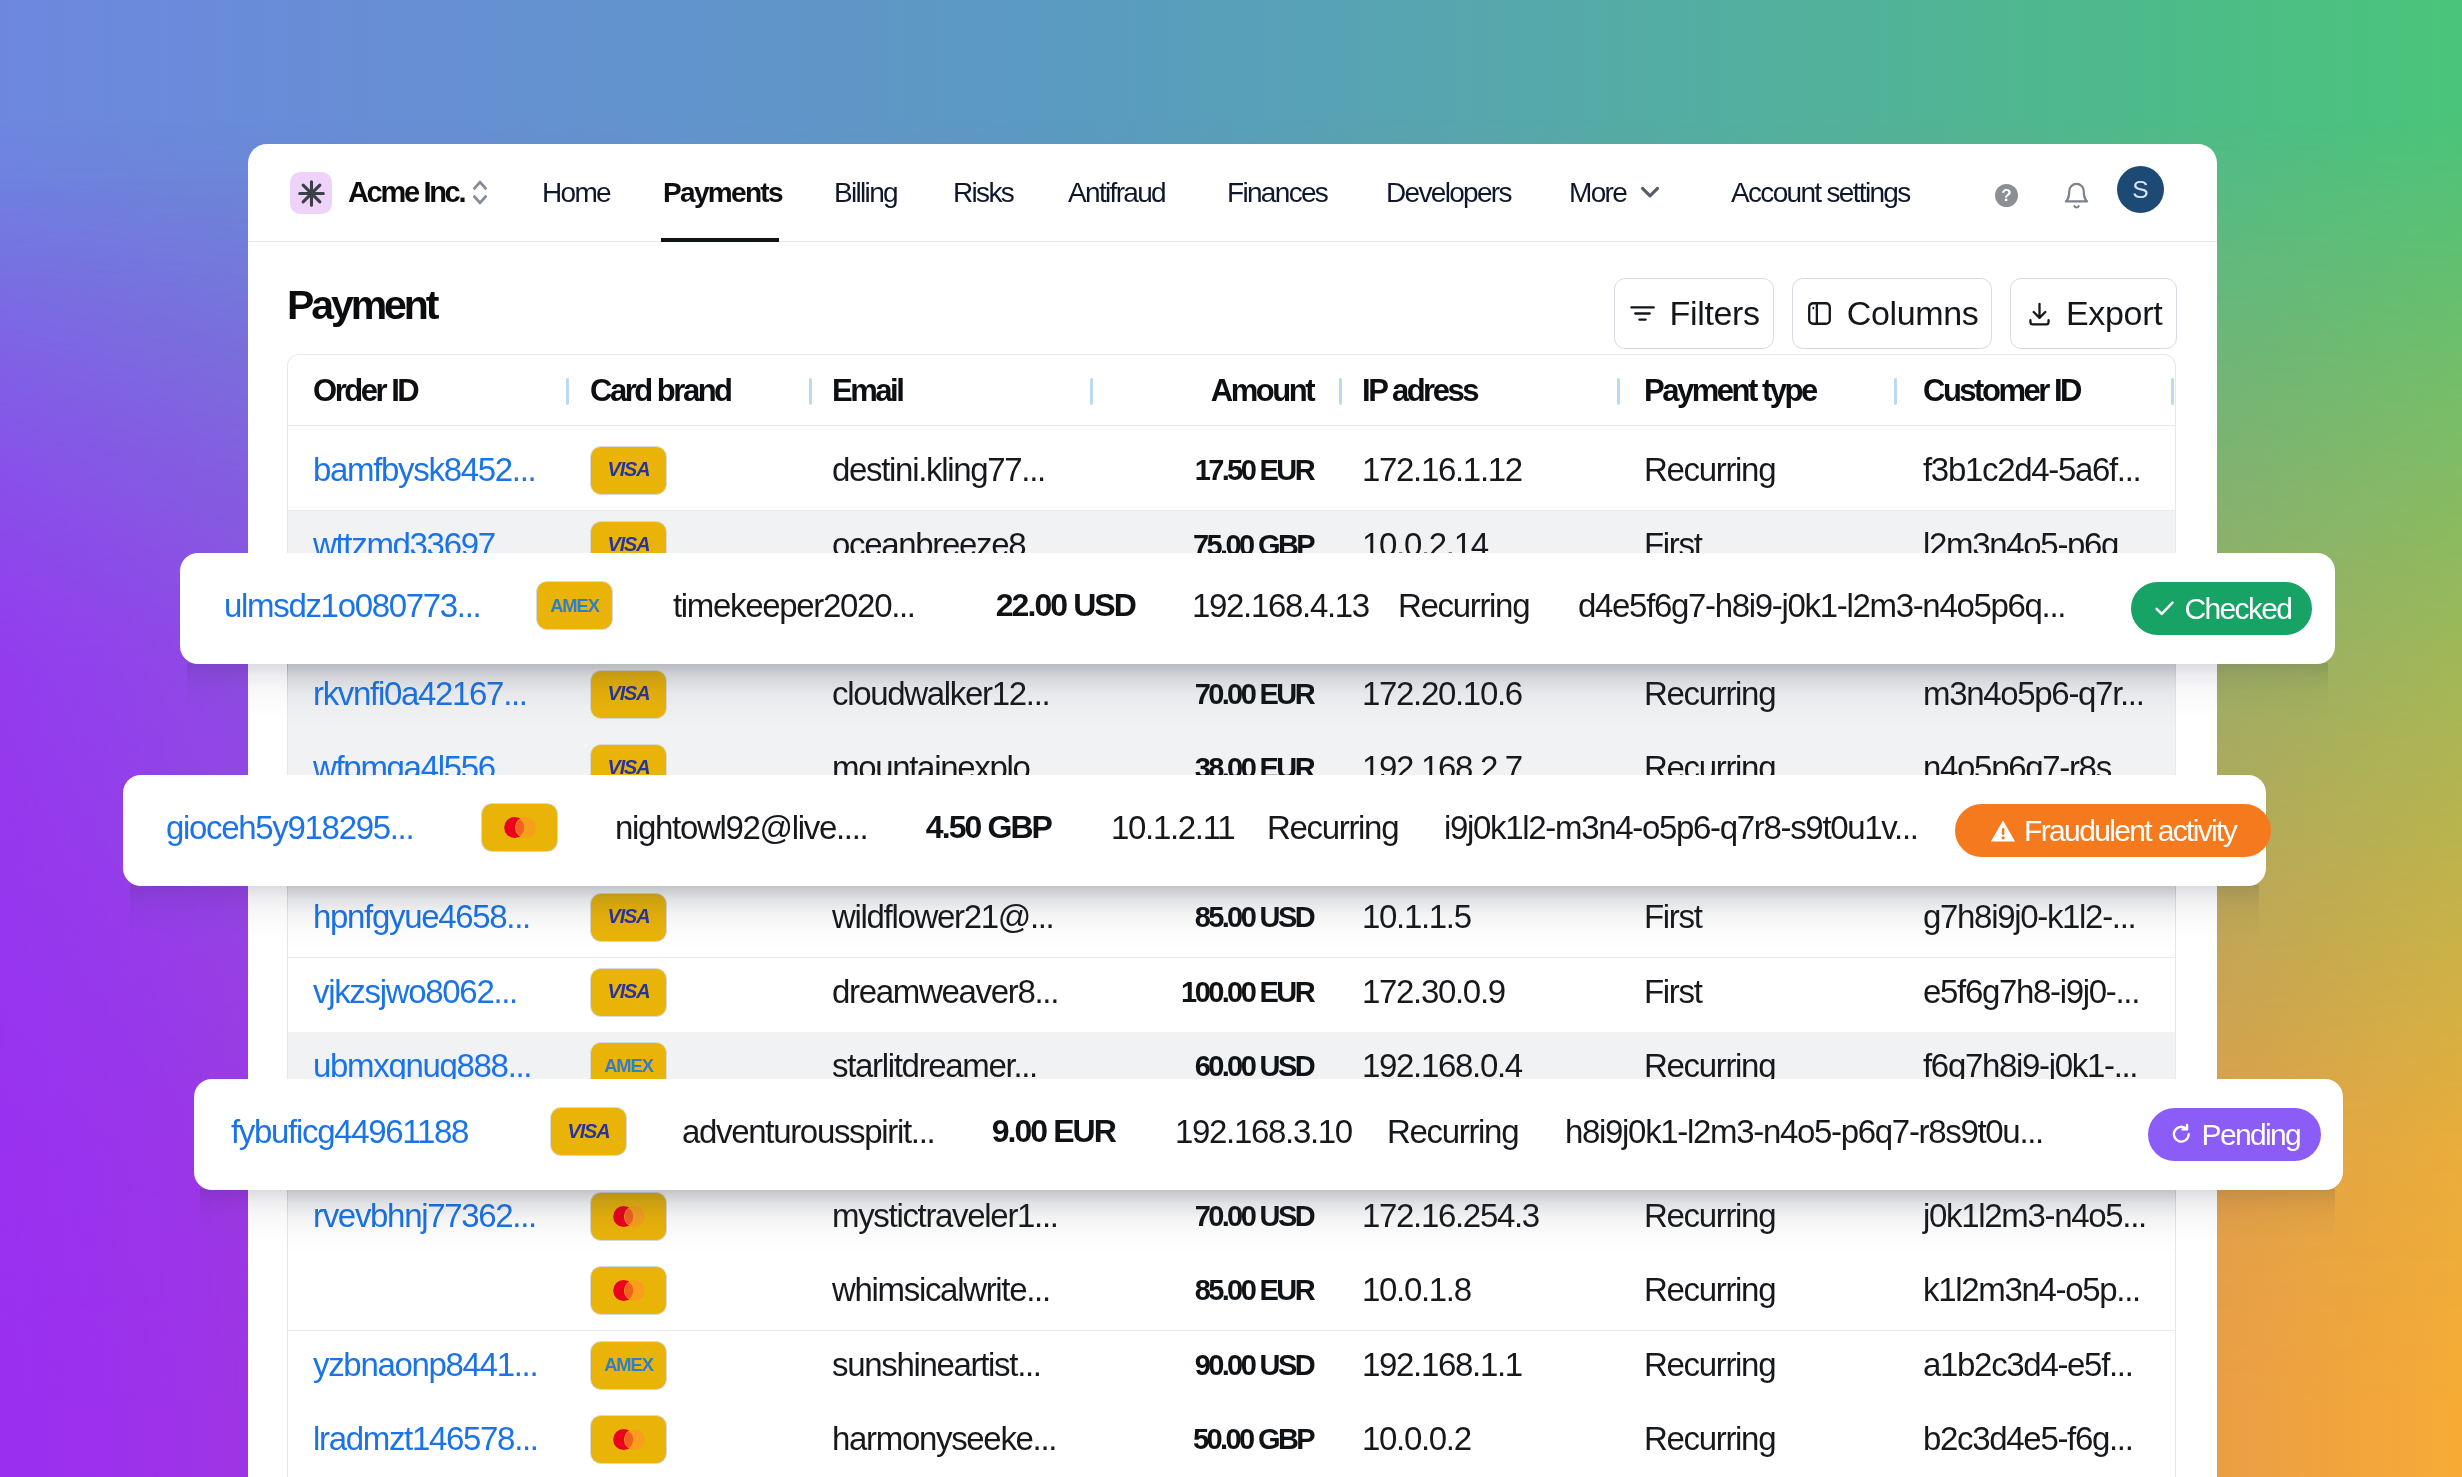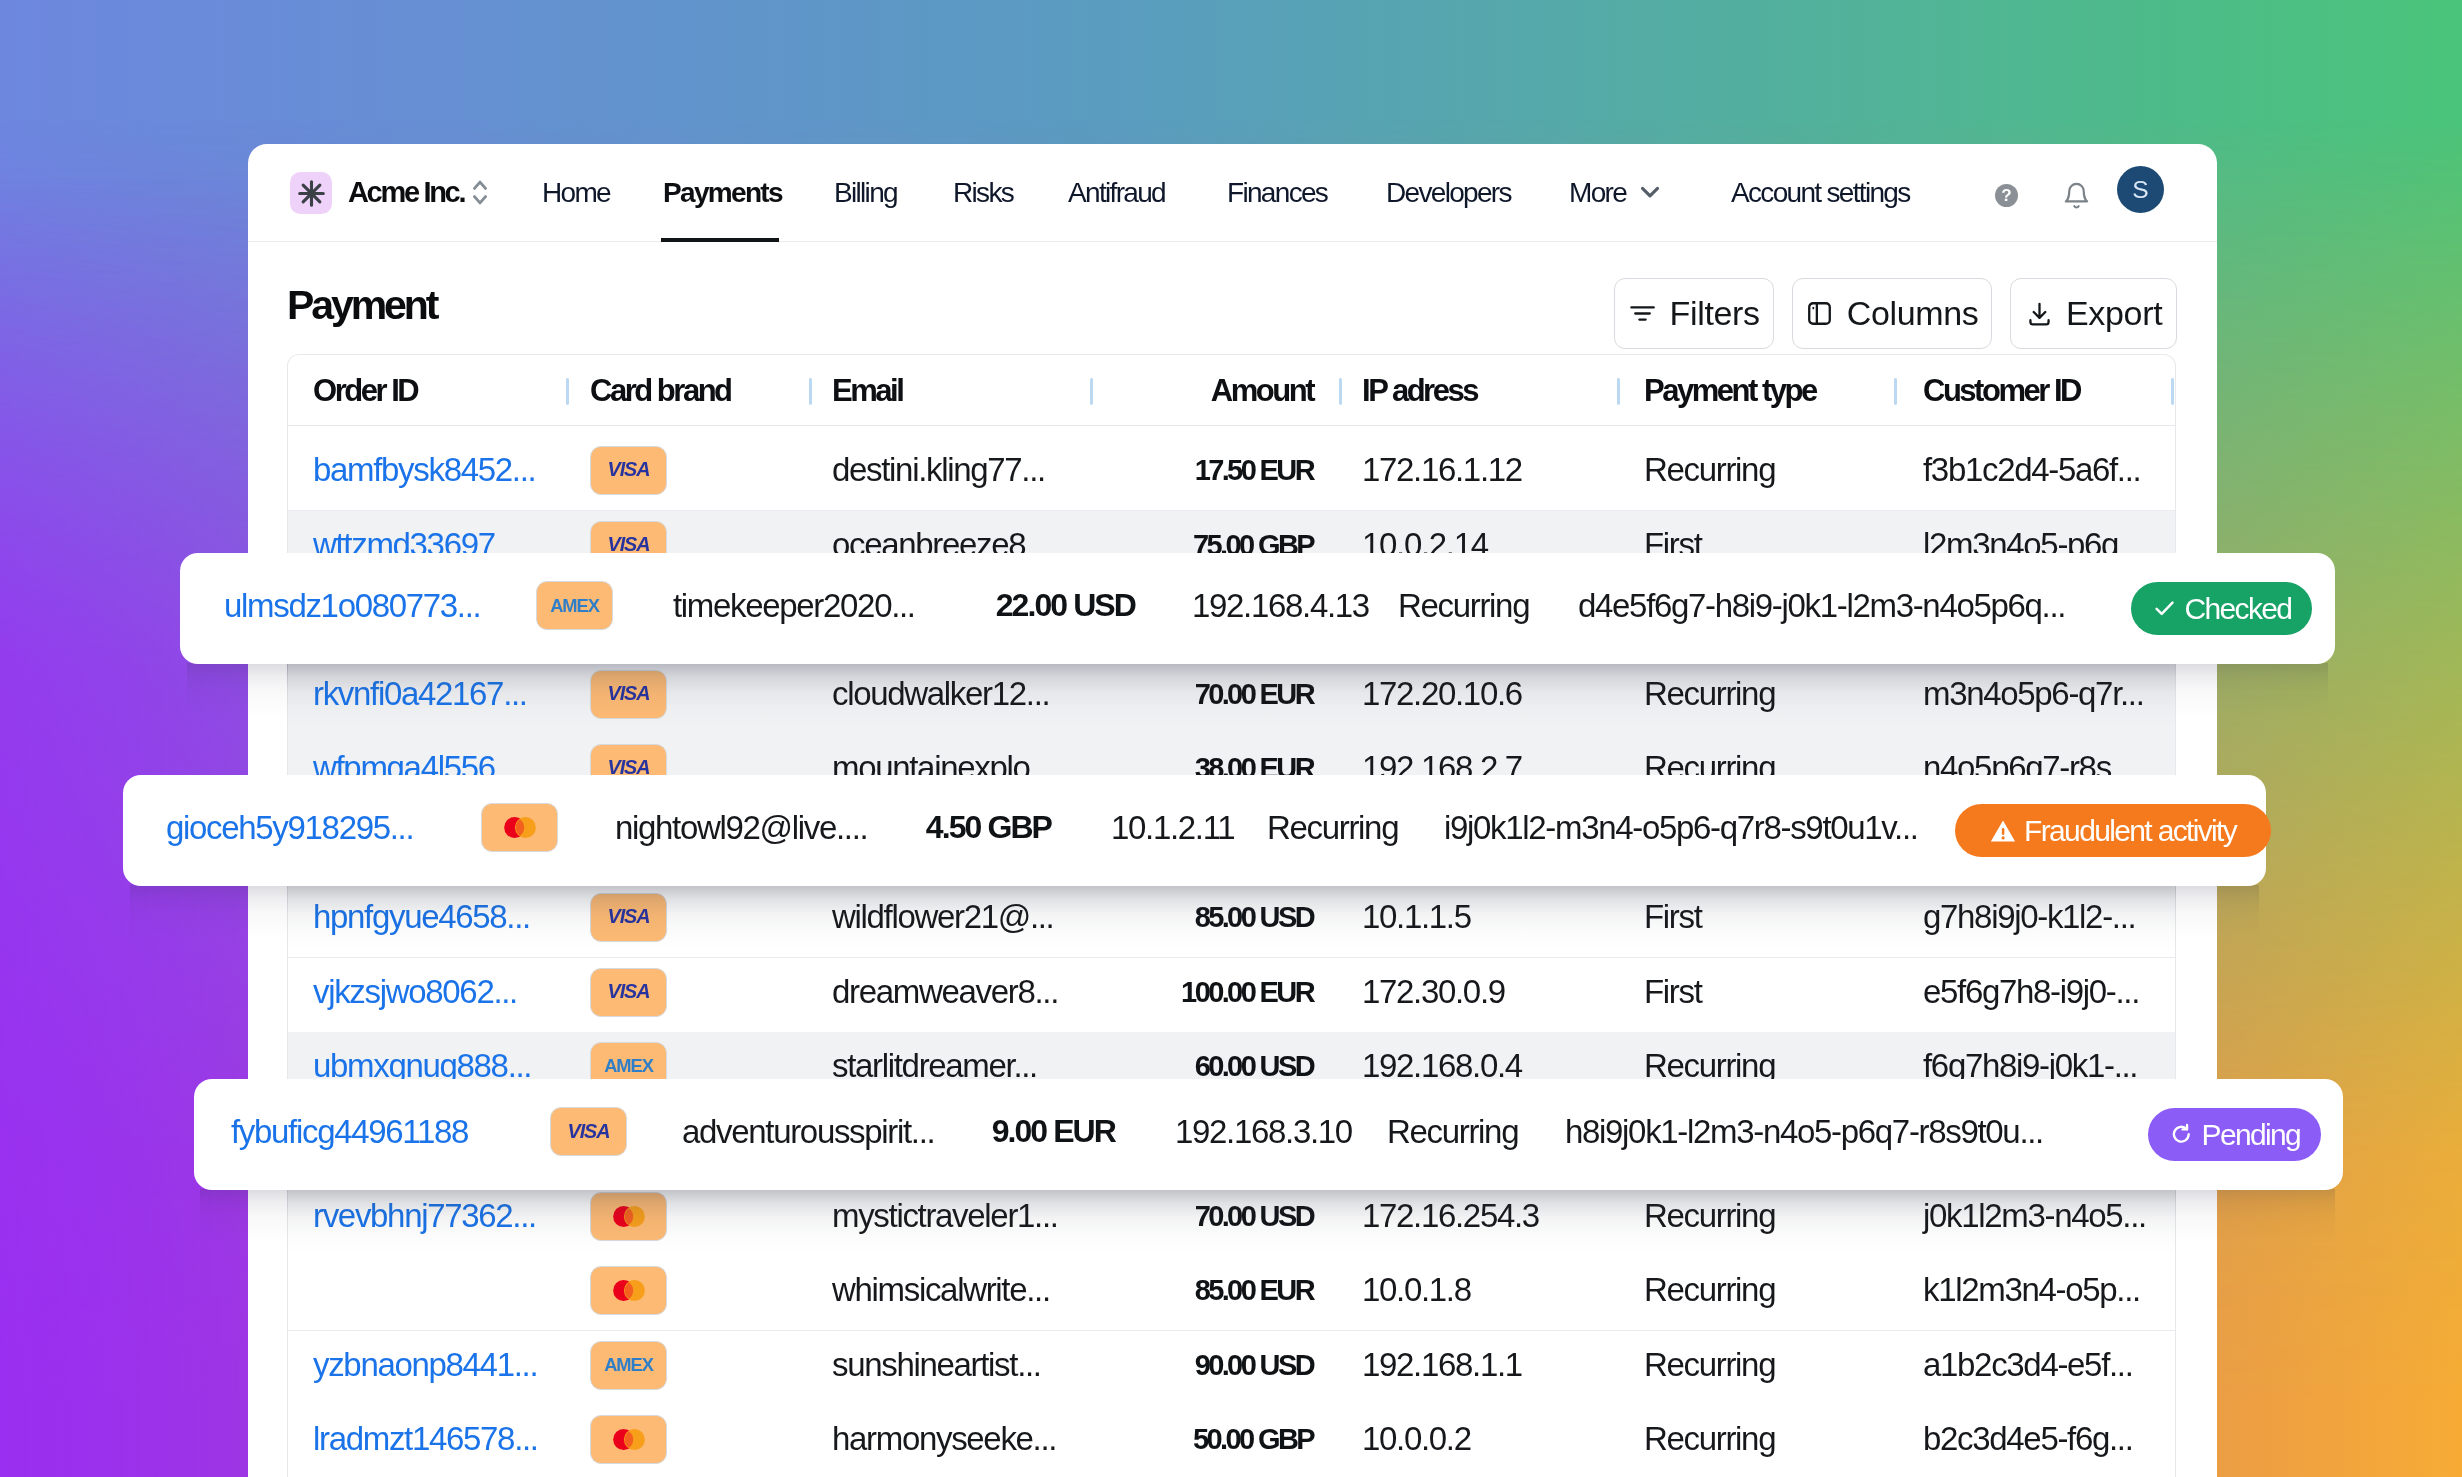--- a/index.html
+++ b/index.html
@@ -27,21 +27,21 @@
  .tbl { position:absolute; left:287px; top:354px; width:1889px; height:1124px; border:1.4px solid #e6e8eb; border-radius:12.3px 12.3px 0 0; border-bottom:none; background:#fff; }
  .thead { position:absolute; left:0; top:0; width:100%; height:71px; border-bottom:1.4px solid #e6e8eb; }
  .th { position:absolute; top:0; height:71px; display:flex; align-items:center; font-size:31px; font-weight:700; color:#0d0f12; letter-spacing:-0.08em; }
  .sep { position:absolute; top:22.6px; width:2.7px; height:27px; background:#bcd9f3; border-radius:1.4px; }
  .rows { position:absolute; left:0; top:81px; width:100%; }
  .row { position:absolute; left:0; width:100%; height:75px; border-bottom:1.4px solid #e9ebee; background:#fff; }
  .row .c, .popup .c { position:absolute; top:0; bottom:0; padding-bottom:5.5px; display:flex; align-items:center; font-size:33px; letter-spacing:-0.04em; color:#16181b; white-space:nowrap; }
  .row .c.link, .popup .c.link { color:#1a73e8; }
  .row .c.amt { font-weight:700; color:#101316; letter-spacing:-0.09em; font-size:29px; }
  .popup .c.amt { font-weight:700; color:#101316; letter-spacing:-0.06em; font-size:32px; }
- .badge { display:inline-flex; align-items:center; justify-content:center; width:77px; height:49px; border:1.4px solid #d6d9dd; border-radius:11px; background:#fdba74; }
+ .badge { display:inline-flex; align-items:center; justify-content:center; width:77px; height:49px; border:1.4px solid #d6d9dd; border-radius:11px; background:#eab308; }
  .w { background:#fff; }
  .g2, .g3, .g4, .g7 { background:#f1f2f4; }
  .g5, .g8 { background:#fff; }
 
  .popup { position:absolute; height:111px; background:#fff; border-radius:18px; z-index:40; }
  .shband { position:absolute; height:66px; z-index:30;
    background:linear-gradient(180deg, rgba(44,52,70,0.30) 0%, rgba(44,52,70,0.145) 22%, rgba(44,52,70,0.055) 45%, rgba(44,52,70,0.015) 72%, rgba(44,52,70,0) 100%); }
  .shstub { position:absolute; height:55px; z-index:30;
    background:linear-gradient(180deg, rgba(44,42,70,0.17) 0%, rgba(44,42,70,0.08) 25%, rgba(44,42,70,0.03) 50%, rgba(44,42,70,0) 100%); }
  .pill { position:absolute; top:29px; height:53px; border-radius:683px; display:flex; align-items:center; justify-content:center; gap:8.2px; color:#fff; font-size:30px; letter-spacing:-0.055em; }

